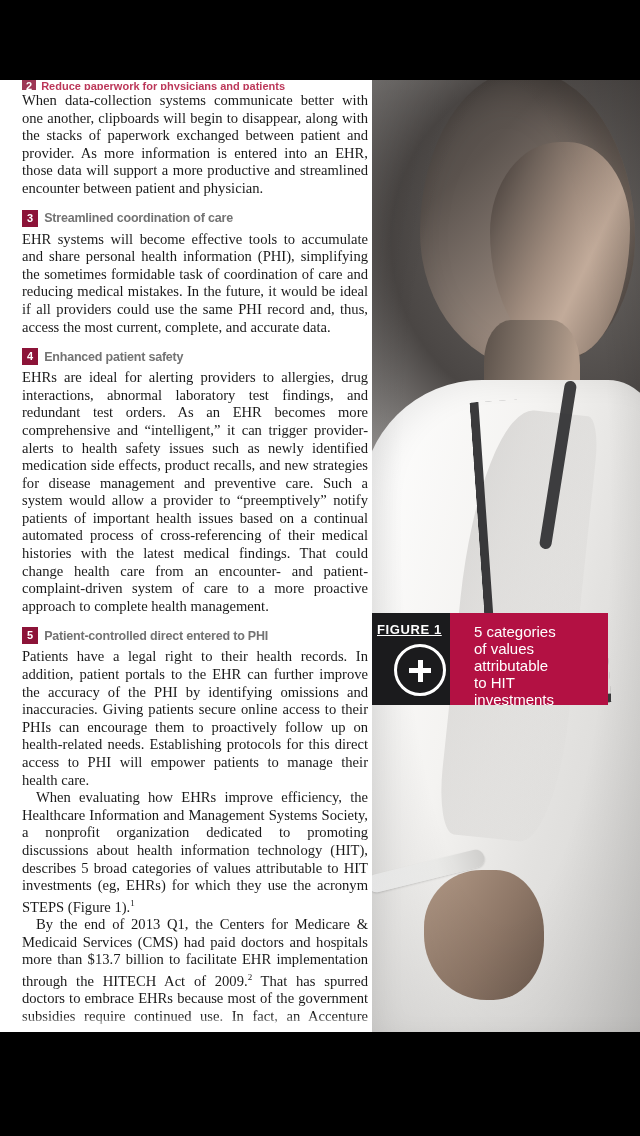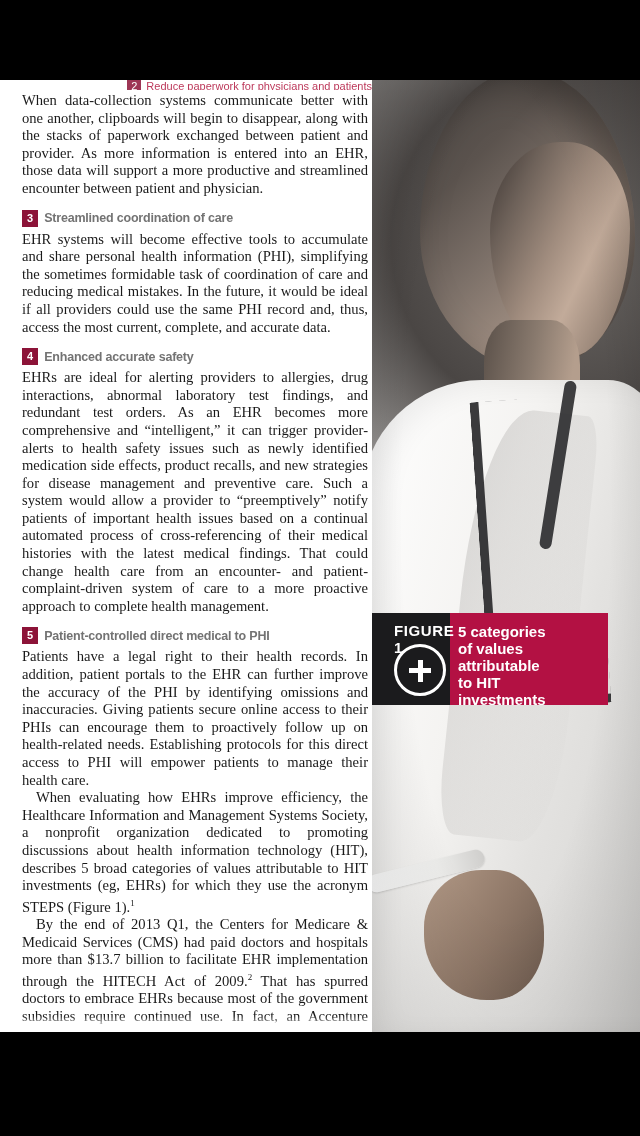--- a/index.html
+++ b/index.html
@@ -30,28 +30,27 @@
     left: 22px;
     top: 0px;
     width: 350px;
     height: 952px;
     overflow: hidden;
   }
 
   .cut-head {
     font-family: "Liberation Sans", sans-serif;
     font-size: 11px;
-    font-weight: normal;
+    font-weight: bold;
     color: #b0143c;
     height: 10px;
     overflow: hidden;
     line-height: 13px;
     margin: 0 0 2px 0;
     opacity: 0.85;
-    text-align: right;
   }
   .cut-head .num {
     display: inline-block;
     background: #8c1338;
     color: #fff;
     padding: 0 4px;
     margin-right: 5px;
   }
 
   p.body {
@@ -243,24 +242,25 @@
 
   .fig-left {
     position: relative;
     width: 78px;
     background: #1b1b1d;
     color: #ffffff;
     flex: 0 0 78px;
   }
   .fig-left .fig-label {
     font-family: "Liberation Sans", sans-serif;
-    font-size: 15px;
+    font-size: 13px;
     font-weight: bold;
     letter-spacing: 0.6px;
-    padding: 9px 0 0 22px;
+    padding: 9px 0 0 5px;
+    text-decoration: underline;
   }
   .fig-plus {
     position: absolute;
     left: 22px;
     top: 31px;
     width: 52px;
     height: 52px;
     border-radius: 50%;
     background: #1b1b1d;
     border: 3px solid #ffffff;
@@ -272,24 +272,24 @@
     background: #ffffff;
   }
   .fig-plus::before { left: 12px; top: 21px; width: 22px; height: 5px; }
   .fig-plus::after  { left: 20.5px; top: 12.5px; width: 5px; height: 22px; }
 
   .fig-right {
     flex: 1 1 auto;
     background: #b31143;
     color: #ffffff;
     font-family: "Liberation Sans", sans-serif;
-    font-weight: bold;
+    font-weight: normal;
     font-size: 15px;
     line-height: 17px;
-    padding: 10px 10px 10px 8px;
+    padding: 10px 10px 10px 24px;
     box-sizing: border-box;
     white-space: pre-line;
   }
 
   
   .bar {
     position: absolute;
     left: 0;
     width: 640px;
     background: #000;
@@ -313,27 +313,27 @@
     <p class="body">When data-collection systems communicate better with one another, clipboards will begin to disappear, along with the stacks of paperwork exchanged between patient and provider. As more information is entered into an EHR, those data will support a more productive and streamlined encounter between patient and physician.</p>
 
     <div class="sec-head">
       <span class="badge">3</span>
       <span class="title">Streamlined coordination of care</span>
     </div>
     <p class="body">EHR systems will become effective tools to accumulate and share personal health information (PHI), simplifying the sometimes formidable task of coordination of care and reducing medical mistakes. In the future, it would be ideal if all providers could use the same PHI record and, thus, access the most current, complete, and accurate data.</p>
 
     <div class="sec-head">
       <span class="badge">4</span>
-      <span class="title">Enhanced accurate safety</span>
+      <span class="title">Enhanced patient safety</span>
     </div>
     <p class="body">EHRs are ideal for alerting providers to allergies, drug interactions, abnormal laboratory test findings, and redundant test orders. As an EHR becomes more comprehensive and “intelligent,” it can trigger provider-alerts to health safety issues such as newly identified medication side effects, product recalls, and new strategies for disease management and preventive care. Such a system would allow a provider to “preemptively” notify patients of important health issues based on a continual automated process of cross-referencing of their medical histories with the latest medical findings. That could change health care from an encounter- and patient-complaint-driven system of care to a more proactive approach to complete health management.</p>
 
     <div class="sec-head">
       <span class="badge">5</span>
-      <span class="title">Patient-controlled direct medical to PHI</span>
+      <span class="title">Patient-controlled direct entered to PHI</span>
     </div>
     <p class="body">Patients have a legal right to their health records. In addition, patient portals to the EHR can further improve the accuracy of the PHI by identifying omissions and inaccuracies. Giving patients secure online access to their PHIs can encourage them to proactively follow up on health-related needs. Establishing protocols for this direct access to PHI will empower patients to manage their health care.</p>
     <p class="body"><span>When evaluating how EHRs improve efficiency, the Healthcare Information and Management Systems Society, a nonprofit organization dedicated to promoting discussions about health information technology (HIT), describes 5 broad categories of values attributable to HIT investments (eg, EHRs) for which they use the acronym STEPS (Figure 1).</span><sup>1</sup></p>
     <p class="body"><span>By the end of 2013 Q1, the Centers for Medicare &amp; Medicaid Services (CMS) had paid doctors and hospitals more than $13.7 billion to facilitate EHR implementation through the HITECH Act of 2009.</span><sup>2</sup><span> That has spurred doctors to embrace EHRs because most of the government subsidies require continued use. In fact, an Accenture study</span></p>
 
     <div class="bottom-fade"></div>
   </div>
 
   <div id="photo-col">
     <div class="photo-bg"></div>

